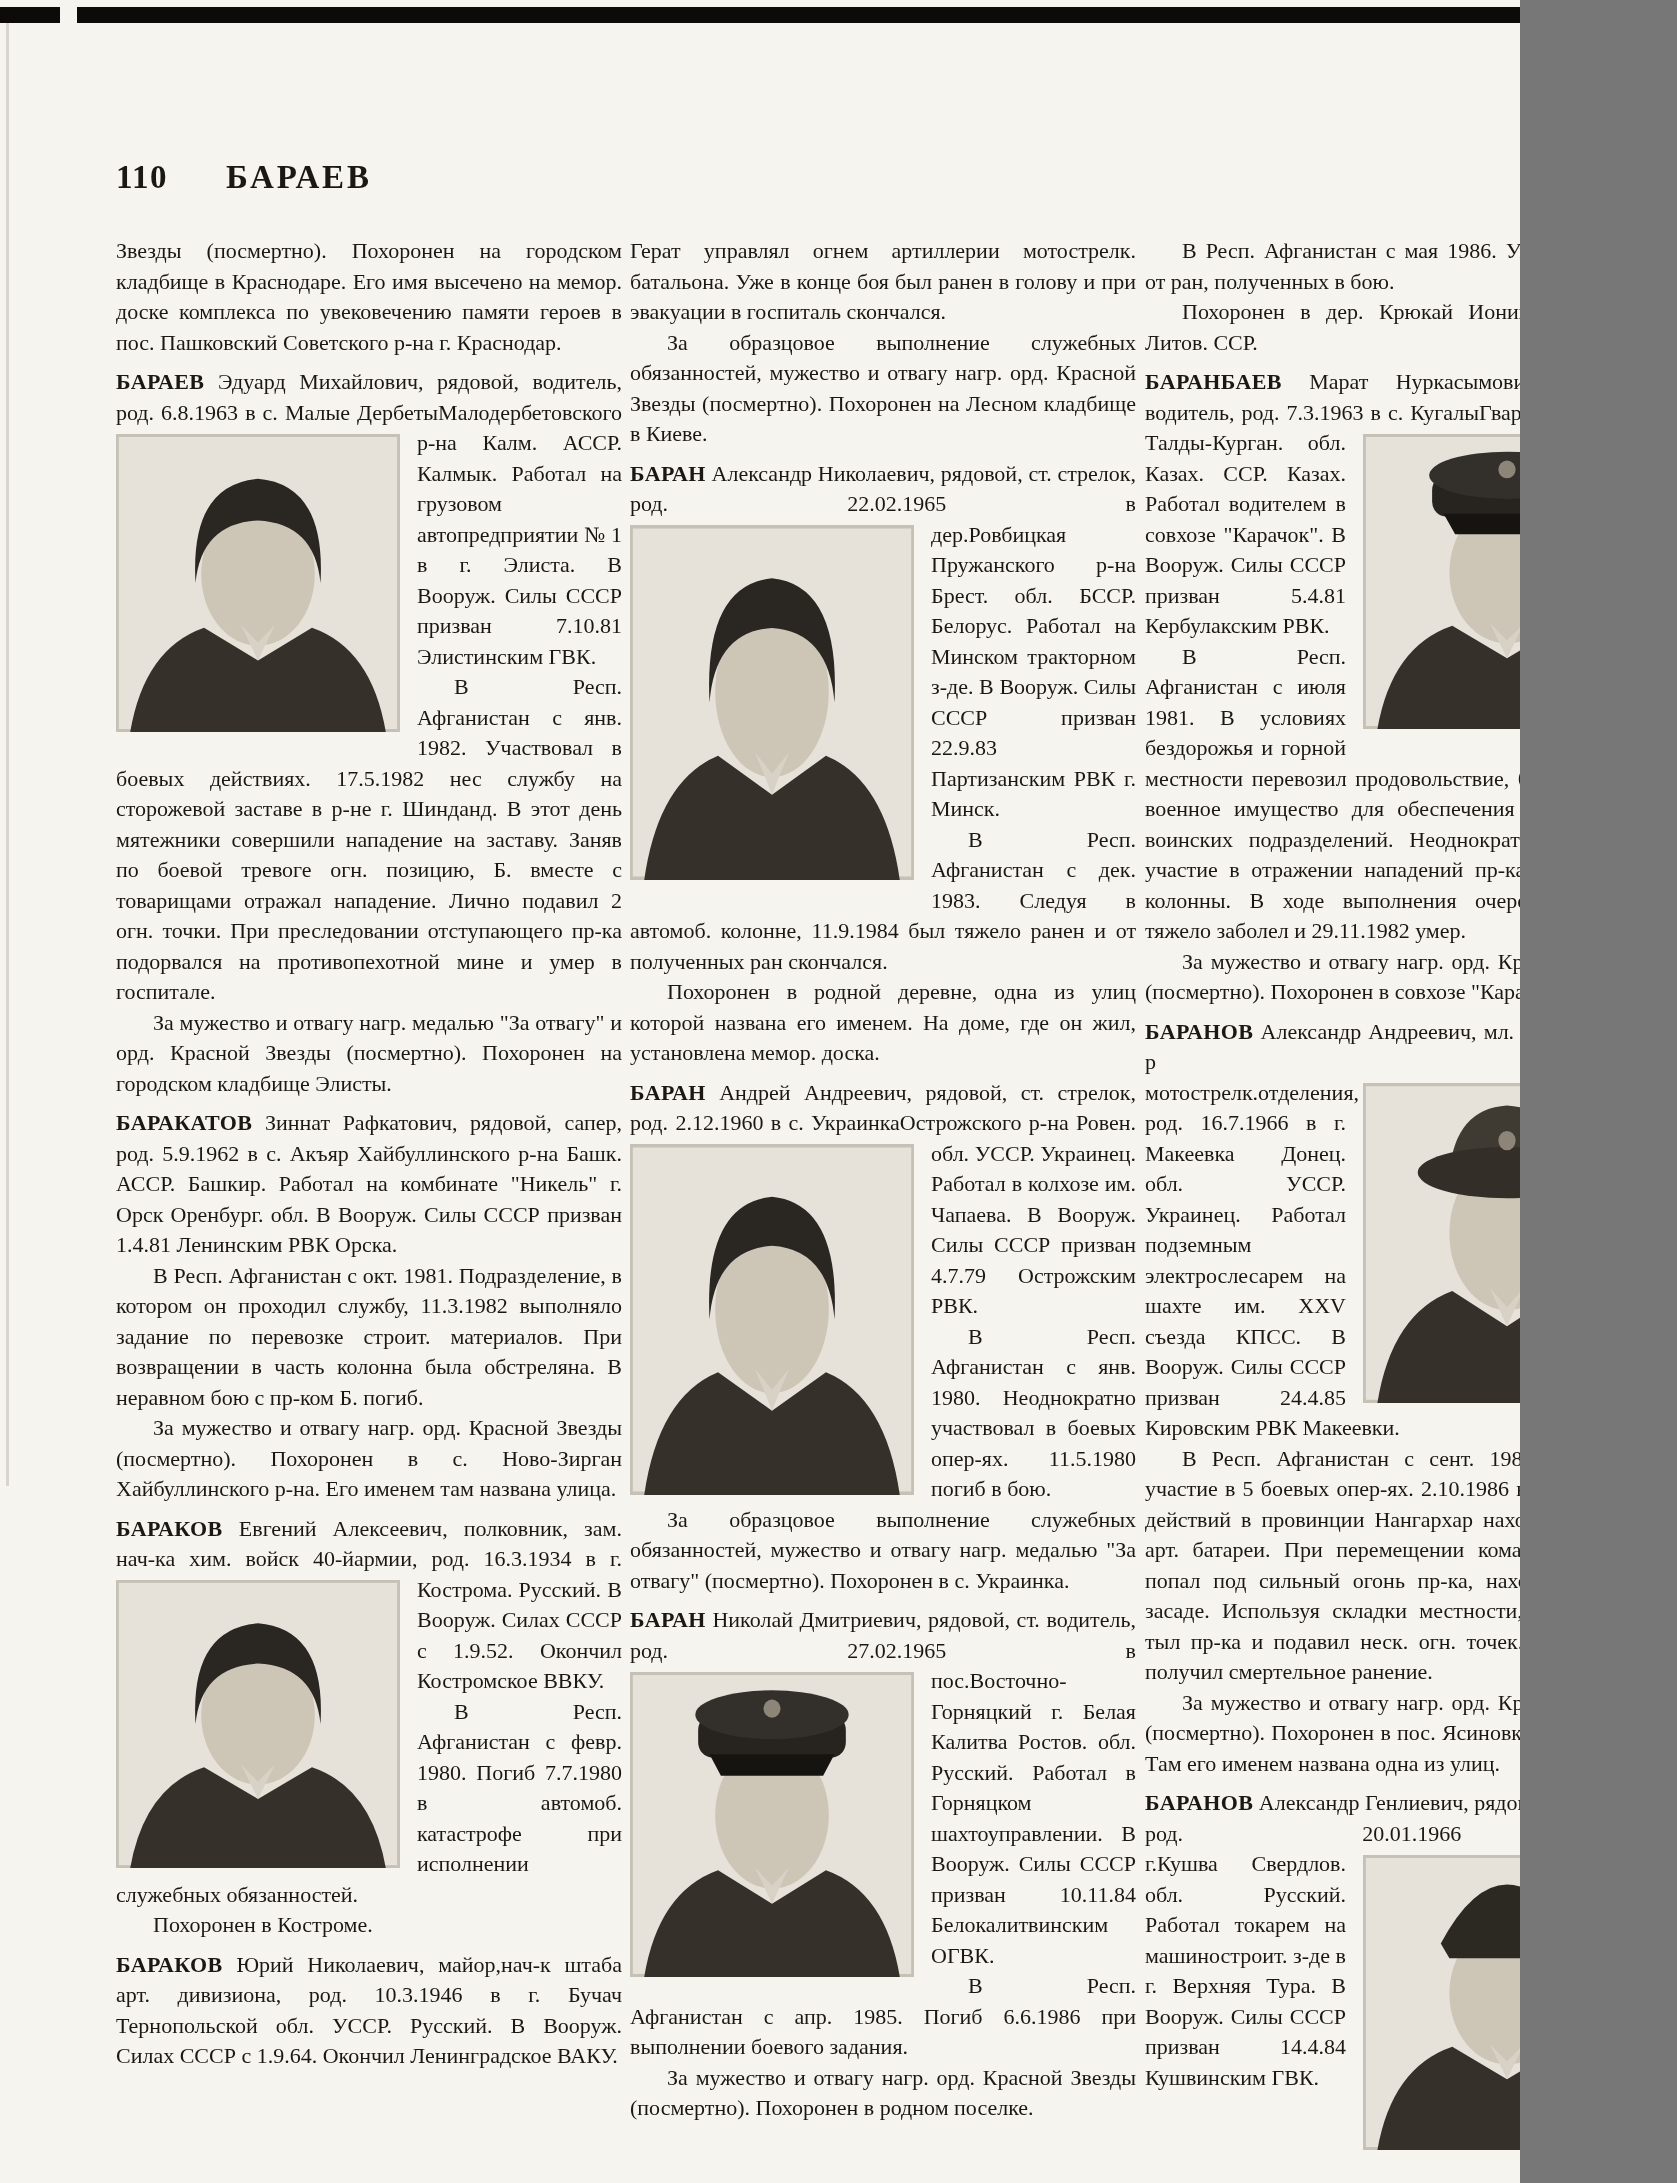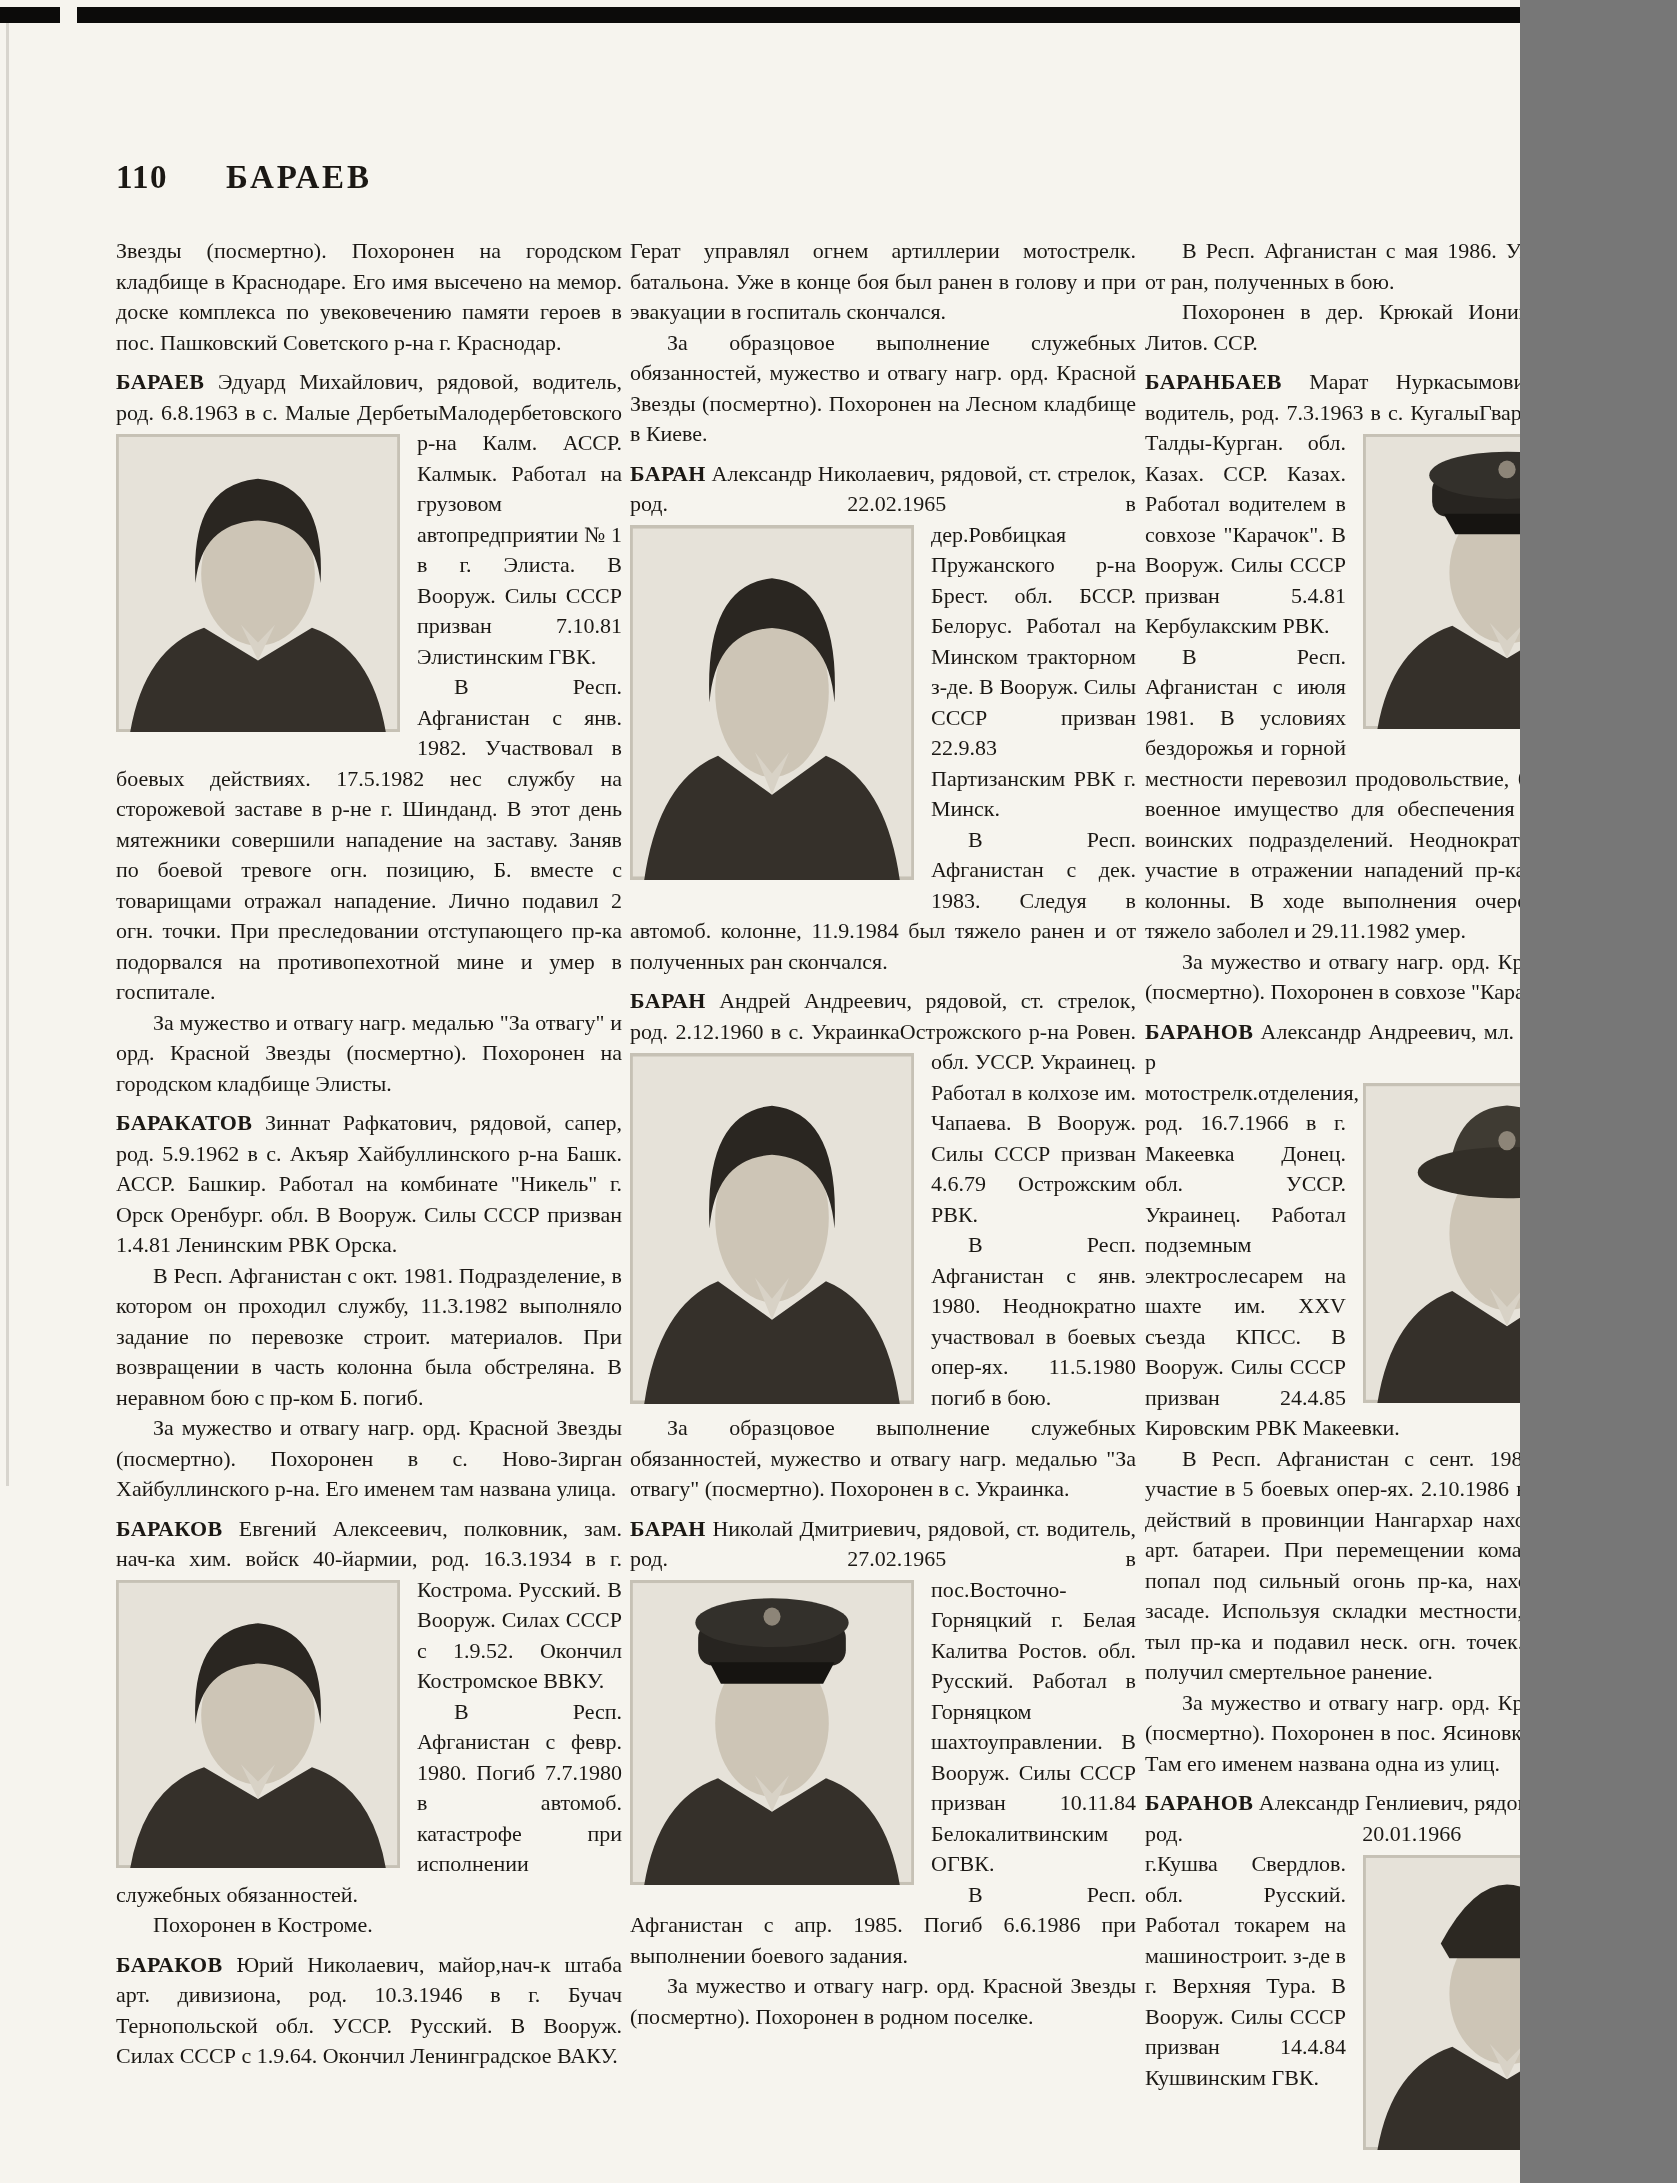--- a/index.html
+++ b/index.html
@@ -110,33 +110,34 @@
             <svg viewBox="0 0 100 100" preserveAspectRatio="none" width="100%" height="100%" aria-hidden="true">
               <rect width="100" height="100" fill="#e6e2d9"></rect>
               <rect x="0.5" y="0.5" width="99" height="99" fill="none" stroke="#c6c1b5" stroke-width="1"></rect>
               <ellipse cx="50" cy="47" rx="20" ry="24" fill="#cdc5b6"></ellipse>
               <path d="M28,50 Q26,17 50,15 Q74,17 72,50 Q70,30 50,29 Q30,30 28,50 Z" fill="#2a2621"></path>
               <path d="M5,100 Q10,72 31,65 L50,76 L69,65 Q90,72 95,100 Z" fill="#35302a"></path>
               <path d="M44,64 L50,76 L56,64 L50,70 Z" fill="#d8d2c6"></path>
             </svg>
           </span><span>Ровбицкая Пружанского р-на Брест. обл. БССР. Белорус. Работал на Минском тракторном з-де. В Вооруж. Силы СССР призван 22.9.83 Партизанским РВК г. Минск.</span></p>
       <p class="para indent">В Респ. Афганистан с дек. 1983. Следуя в автомоб. колонне, 11.9.1984 был тяжело ранен и от полученных ран скончался.</p>
+      <p class="para indent">Похоронен в родной деревне, одна из улиц которой названа его именем. На доме, где он жил, установлена мемор. доска.</p>
     </div>
 
     <div class="entry">
       <p class="para"><b class="surname">БАРАН</b><span> Андрей Андреевич, рядовой, ст. стрелок, род. 2.12.1960 в с. Украинка</span><span class="photo left" style="width:284px;height:351px;">
             <svg viewBox="0 0 100 100" preserveAspectRatio="none" width="100%" height="100%" aria-hidden="true">
               <rect width="100" height="100" fill="#e6e2d9"></rect>
               <rect x="0.5" y="0.5" width="99" height="99" fill="none" stroke="#c6c1b5" stroke-width="1"></rect>
               <ellipse cx="50" cy="47" rx="20" ry="24" fill="#cdc5b6"></ellipse>
               <path d="M28,50 Q26,17 50,15 Q74,17 72,50 Q70,30 50,29 Q30,30 28,50 Z" fill="#2a2621"></path>
               <path d="M5,100 Q10,72 31,65 L50,76 L69,65 Q90,72 95,100 Z" fill="#35302a"></path>
               <path d="M44,64 L50,76 L56,64 L50,70 Z" fill="#d8d2c6"></path>
             </svg>
-          </span><span>Острожского р-на Ровен. обл. УССР. Украинец. Работал в колхозе им. Чапаева. В Вооруж. Силы СССР призван 4.6.79 Острожским РВК.</span></p>
+          </span><span>Острожского р-на Ровен. обл. УССР. Украинец. Работал в колхозе им. Чапаева. В Вооруж. Силы СССР призван 4.7.79 Острожским РВК.</span></p>
       <p class="para indent">В Респ. Афганистан с янв. 1980. Неоднократно участвовал в боевых опер-ях. 11.5.1980 погиб в бою.</p>
       <p class="para indent">За образцовое выполнение служебных обязанностей, мужество и отвагу нагр. медалью "За отвагу" (посмертно). Похоронен в с. Украинка.</p>
     </div>
 
     <div class="entry">
       <p class="para"><b class="surname">БАРАН</b><span> Николай Дмитриевич, рядовой, ст. водитель, род. 27.02.1965 в пос.</span><span class="photo left" style="width:284px;height:305px;">
             <svg viewBox="0 0 100 100" preserveAspectRatio="none" width="100%" height="100%" aria-hidden="true">
               <rect width="100" height="100" fill="#e6e2d9"></rect>
               <rect x="0.5" y="0.5" width="99" height="99" fill="none" stroke="#c6c1b5" stroke-width="1"></rect>
               <ellipse cx="50" cy="47" rx="20" ry="24" fill="#cdc5b6"></ellipse>

